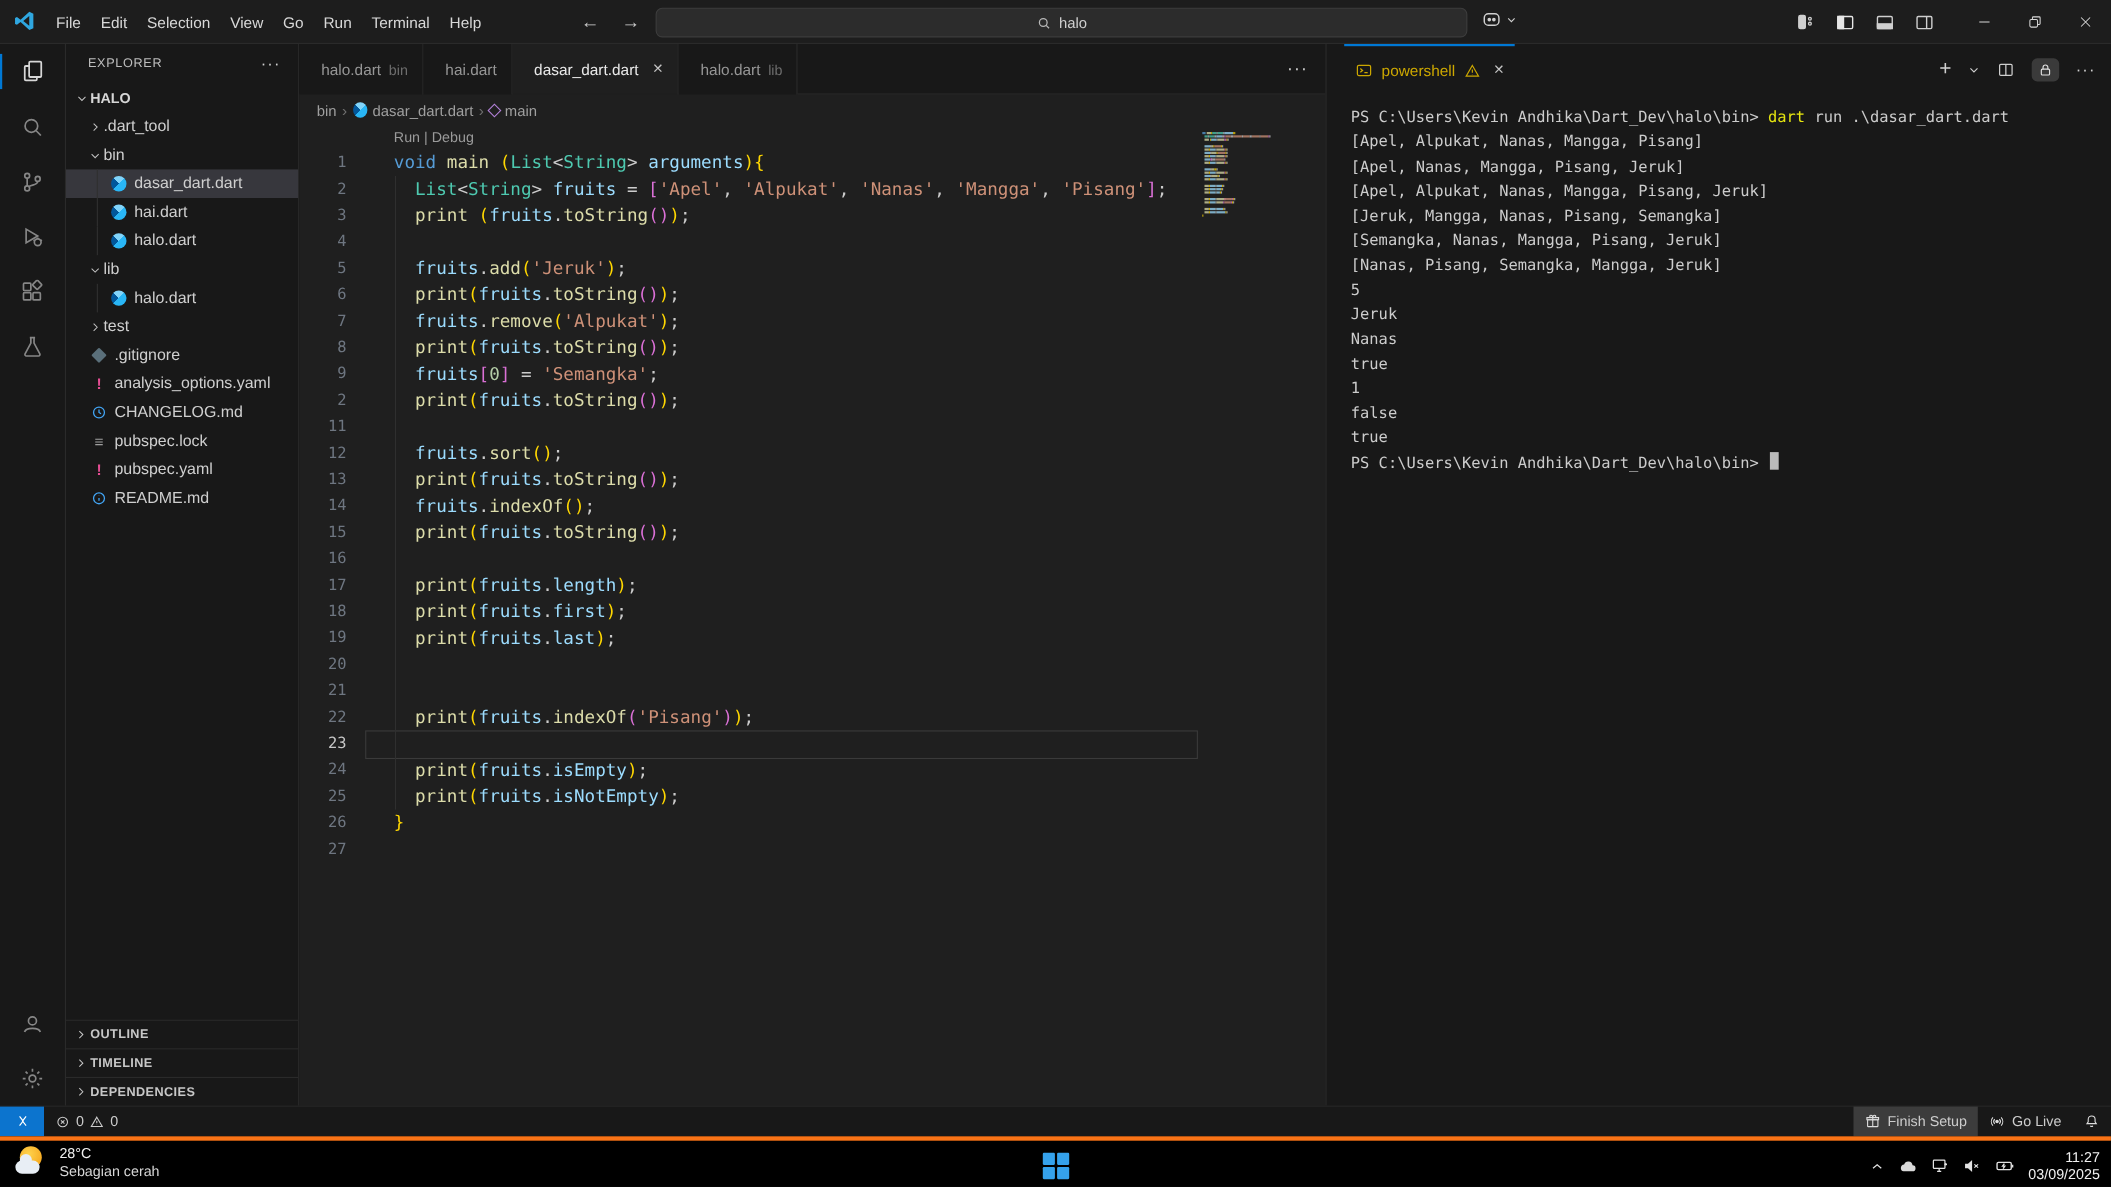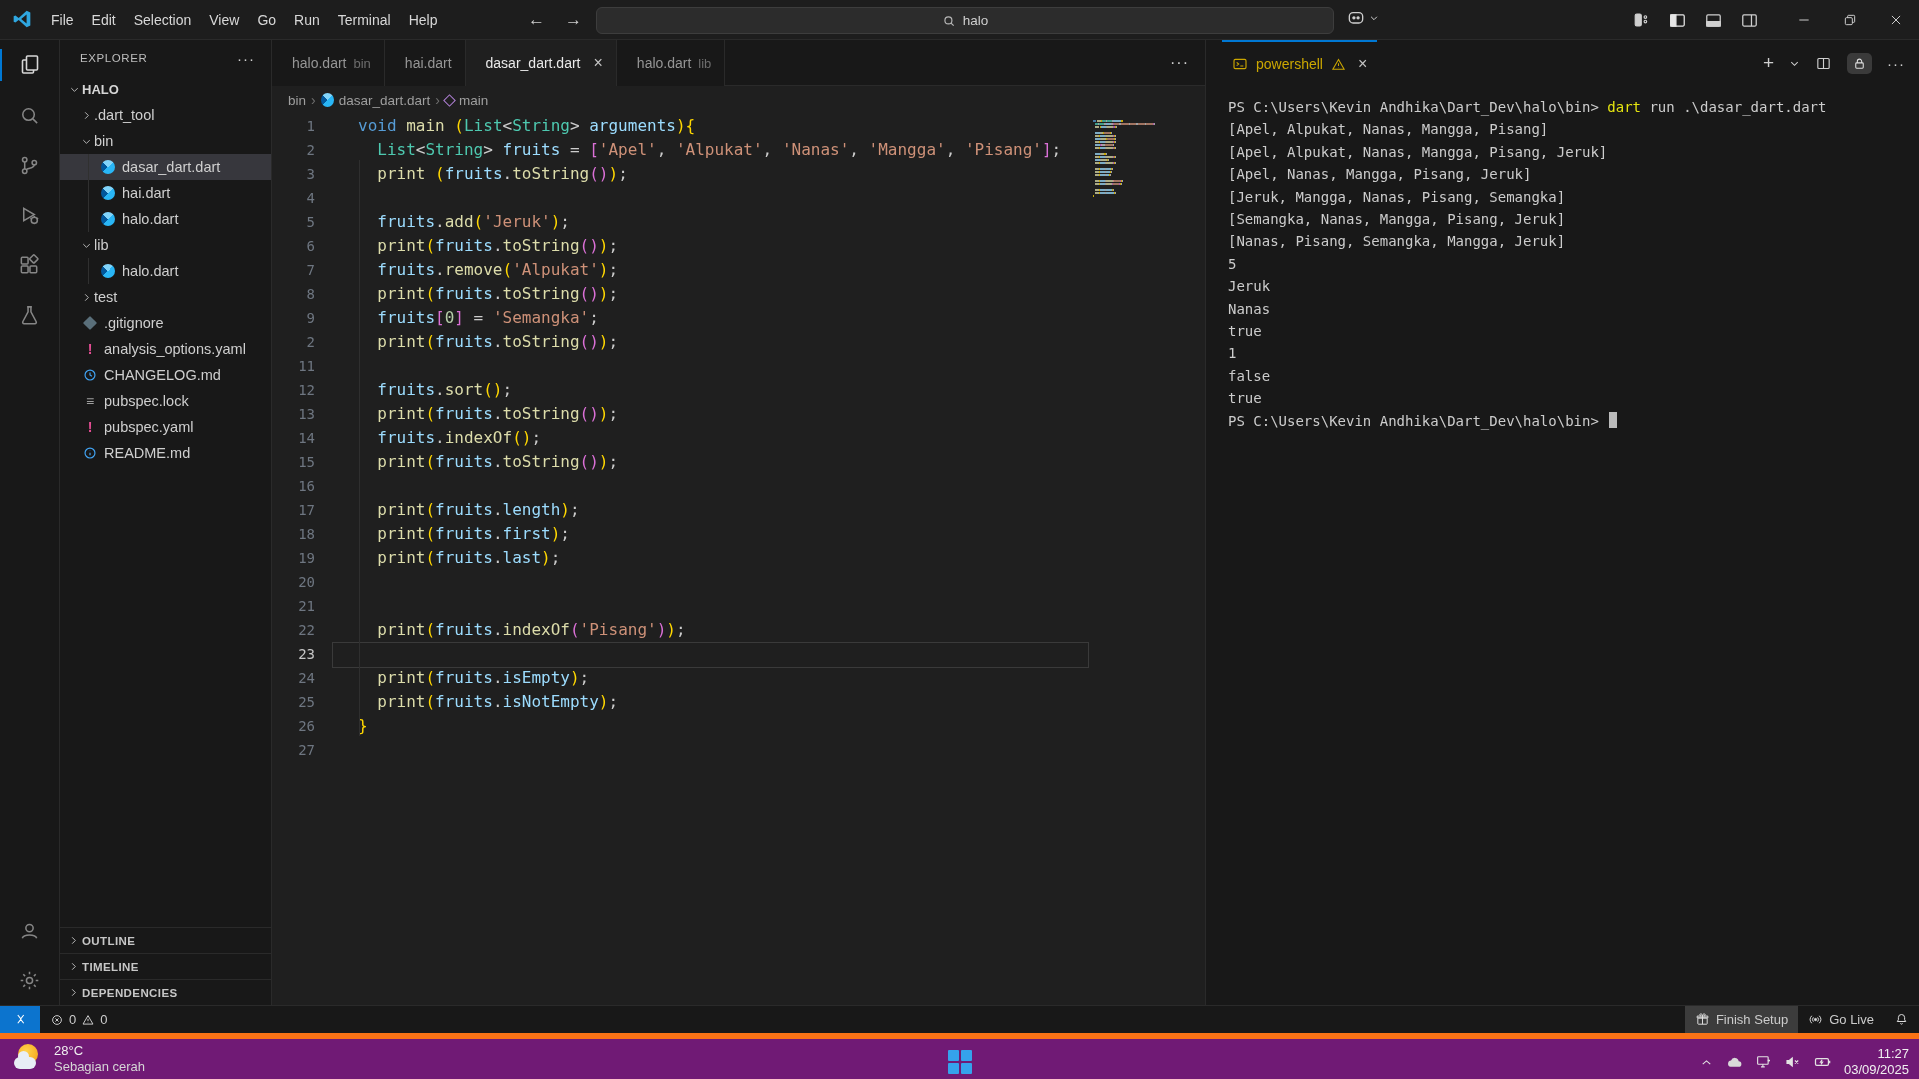--- a/index.html
+++ b/index.html
@@ -99,21 +99,21 @@
 
   
   .statusbar { height:28px; background:#181818; border-top:1px solid #2a2a2a; display:flex; align-items:center; font-size:13px; color:#cccccc; }
   .remote { width:40px; height:100%; background:#0c74ce; display:flex; align-items:center; justify-content:center; color:#fff; }
   .problems { display:flex; align-items:center; gap:5px; padding:0 10px; height:100%; }
   .sb-right { margin-left:auto; display:flex; height:100%; align-items:center; }
   .sb-seg { display:flex; align-items:center; gap:6px; padding:0 10px; height:100%; }
   .seg-finish { background:#3c3c3c; }
 
   
-  .taskbar { position:relative; height:46px; background:#701a75; border-top:6px solid #f97316; }
+  .taskbar { position:relative; height:46px; background:#000000; border-top:4px solid #f97316; }
   .weather { position:absolute; left:12px; top:3px; display:flex; gap:8px; align-items:center; }
   .w-icon { position:relative; width:34px; height:34px; }
   .w-sun { position:absolute; left:6px; top:2px; width:20px; height:20px; border-radius:50%;
     background:radial-gradient(circle at 40% 35%, #ffd34d, #f39c12); }
   .w-cloud { position:absolute; left:2px; top:15px; width:22px; height:12px; border-radius:8px; background:#e8eef5; }
   .w-cloud::before { content:""; position:absolute; left:4px; top:-6px; width:11px; height:11px; border-radius:50%; background:#e8eef5; }
   .w-text { font-size:13px; color:#f0f0f0; line-height:16px; }
   .w-text .desc { color:#d6d6d6; }
   .tb-center { position:absolute; left:50%; top:2px; transform:translateX(-50%); display:flex; align-items:center; gap:7px;flex-direction:column; }
   .tb-slot { width:42px; height:42px; border-radius:6px; display:flex; align-items:center; justify-content:center; position:relative; }
@@ -491,20 +491,23 @@
           <span class="ic-dart" style="width: 13px;"></span>
           <span>dasar_dart.dart</span>
         </span>
         <span class="sep">›</span>
         <span class="bc-item">
           <span class="ic-method"></span>
           <span>main</span>
         </span>
       </div>
     <div class="editor-body">
+      <div class="codelens">
+        <span>Run</span><span> | </span><span>Debug</span>
+      </div>
       <div id="coderows">
           <div class="crow">
             <div class="gutter">1</div>
             <div class="ltext"><span class="tk-kw">void</span><span class="tk-pu"> </span><span class="tk-fn">main</span><span class="tk-pu"> </span><span class="tk-b1">(</span><span class="tk-cl">List</span><span class="tk-pu">&lt;</span><span class="tk-cl">String</span><span class="tk-pu">&gt; </span><span class="tk-vr">arguments</span><span class="tk-b1">)</span><span class="tk-b1">{</span></div>
           </div>
           <div class="crow">
             <div class="gutter">2</div>
             <div class="ltext"><span class="tk-pu">  </span><span class="tk-cl">List</span><span class="tk-pu">&lt;</span><span class="tk-cl">String</span><span class="tk-pu">&gt; </span><span class="tk-vr">fruits</span><span class="tk-pu"> = </span><span class="tk-b2">[</span><span class="tk-st">'Apel'</span><span class="tk-pu">, </span><span class="tk-st">'Alpukat'</span><span class="tk-pu">, </span><span class="tk-st">'Nanas'</span><span class="tk-pu">, </span><span class="tk-st">'Mangga'</span><span class="tk-pu">, </span><span class="tk-st">'Pisang'</span><span class="tk-b2">]</span><span class="tk-pu">;</span></div>
           </div>
           <div class="crow">
@@ -882,22 +885,22 @@
               <rect x="6" y="11" width="12" height="8.5" rx="1.5"></rect>
               <path d="M8.5 11V8.5a3.5 3.5 0 0 1 7 0V11"></path>
             </svg>
         </span>
         <span style="letter-spacing:1px;font-size:15px;">···</span>
       </div>
     </div>
     <div class="term" id="term">
         <div class="tline"><span>PS C:\Users\Kevin Andhika\Dart_Dev\halo\bin&gt; </span><span class="t-cmd">dart</span><span> run .\dasar_dart.dart</span></div>
         <div class="tline"><span>[Apel, Alpukat, Nanas, Mangga, Pisang]</span></div>
+        <div class="tline"><span>[Apel, Nanas, Mangga, Pisang, Jeruk]</span></div>
         <div class="tline"><span>[Apel, Alpukat, Nanas, Mangga, Pisang, Jeruk]</span></div>
-        <div class="tline"><span>[Apel, Nanas, Mangga, Pisang, Jeruk]</span></div>
         <div class="tline"><span>[Jeruk, Mangga, Nanas, Pisang, Semangka]</span></div>
         <div class="tline"><span>[Semangka, Nanas, Mangga, Pisang, Jeruk]</span></div>
         <div class="tline"><span>[Nanas, Pisang, Semangka, Mangga, Jeruk]</span></div>
         <div class="tline"><span>5</span></div>
         <div class="tline"><span>Jeruk</span></div>
         <div class="tline"><span>Nanas</span></div>
         <div class="tline"><span>true</span></div>
         <div class="tline"><span>1</span></div>
         <div class="tline"><span>false</span></div>
         <div class="tline"><span>true</span></div>

